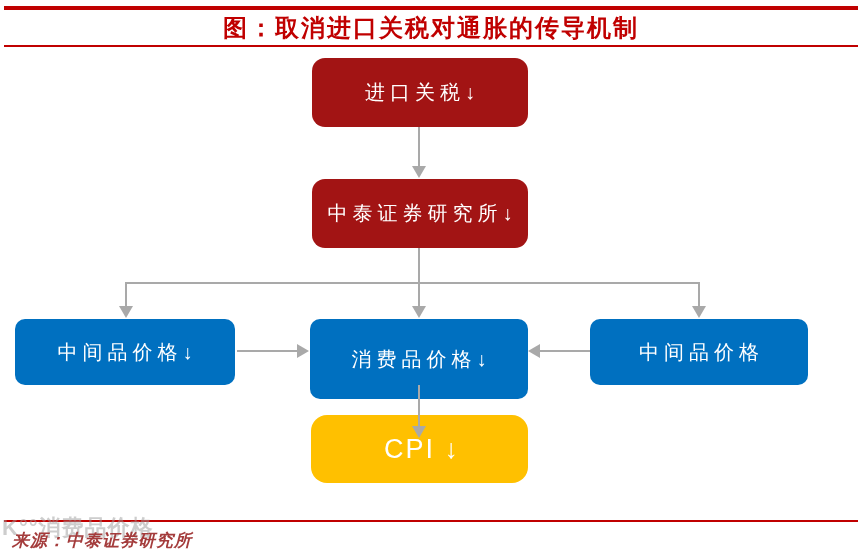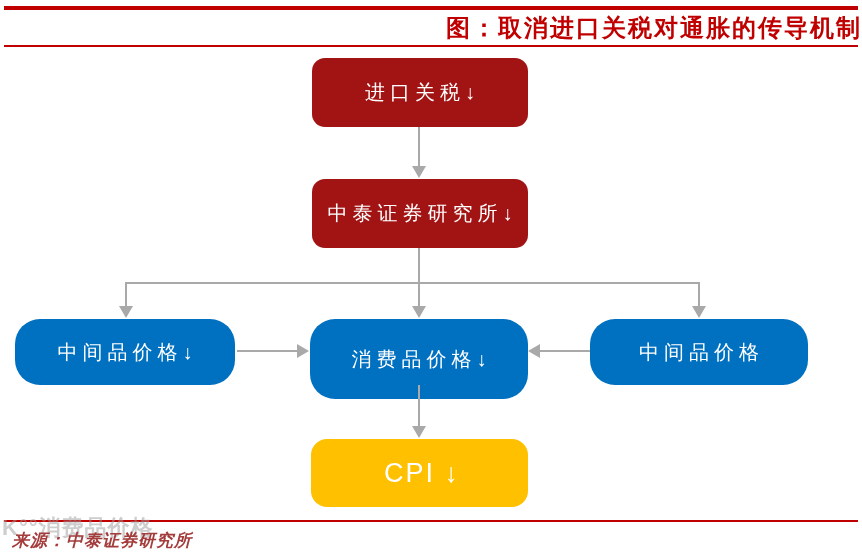--- a/index.html
+++ b/index.html
@@ -5,40 +5,40 @@
   html,body{margin:0;padding:0;background:#fff;}
   .canvas{
     position:relative;width:862px;height:555px;background:#ffffff;overflow:hidden;
     font-family:"Liberation Serif", serif;
   }
   .rule{position:absolute;background:var(--title-red,#C00000);}
   .rule-top{left:4px;top:6px;width:854px;height:4px;}
   .rule-title{left:4px;top:45px;width:854px;height:2px;}
   .rule-bottom{left:4px;top:520px;width:854px;height:2px;}
   .chart-title{
-    position:absolute;left:0;top:12px;width:862px;text-align:right;
+    position:absolute;left:0;top:12px;width:862px;text-align:center;
     font-size:24px;font-weight:bold;color:var(--title-red,#C00000);letter-spacing:2px;
   }
   .node{
     position:absolute;border-radius:13px;color:#ffffff;
     display:flex;align-items:center;justify-content:center;
     font-size:20px;letter-spacing:5px;text-indent:5px;
   }
   .node.red{background:var(--dark-red,#A21414);}
-  .node.blue{background:var(--blue,#0070C0);border-radius:25px;}
+  .node.blue{background:var(--blue,#0070C0);border-radius:10px;}
   .node.yellow{
     background:var(--yellow,#FFC000);border-radius:16px;
     font-family:"Liberation Sans", sans-serif;font-size:27px;letter-spacing:2px;
   }
   .n1{left:312px;top:58px;width:216px;height:69px;}
   .n2{left:312px;top:179px;width:216px;height:69px;}
   .n3{left:15px;top:319px;width:220px;height:66px;}
   .n4{left:310px;top:319px;width:218px;height:80px;}
   .n5{left:590px;top:319px;width:218px;height:66px;}
-  .n6{left:311px;top:439px;width:217px;height:68px;}
+  .n6{left:311px;top:415px;width:217px;height:68px;}
   .cline{position:absolute;background:var(--arrow,#A9A9A9);}
   .head{position:absolute;width:0;height:0;}
   .head.down{border-left:7px solid transparent;border-right:7px solid transparent;border-top:12px solid var(--arrow,#A9A9A9);}
   .head.right{border-top:7px solid transparent;border-bottom:7px solid transparent;border-left:12px solid var(--arrow,#A9A9A9);}
   .head.left{border-top:7px solid transparent;border-bottom:7px solid transparent;border-right:12px solid var(--arrow,#A9A9A9);}
   .watermark{
     position:absolute;left:2px;top:513px;
     font-family:"Liberation Sans", sans-serif;font-weight:bold;font-size:22px;
     color:rgba(155,155,155,0.5);letter-spacing:1px;
   }

